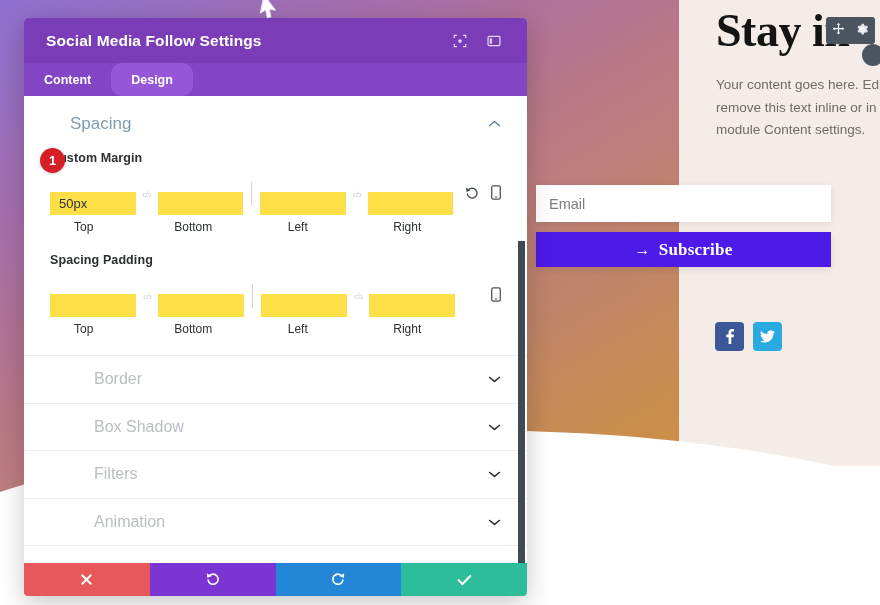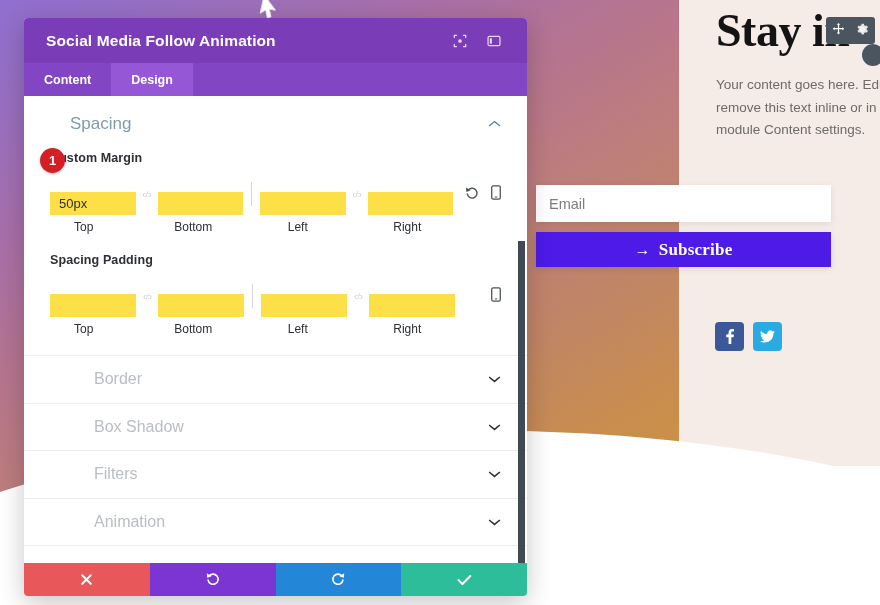--- a/index.html
+++ b/index.html
@@ -85,21 +85,21 @@
   }
   .modal-title{color:#ffffff;font-size:15.5px;font-weight:700;flex:1;letter-spacing:.1px;}
   .hdr-ico{width:22px;height:22px;margin-left:12px;display:flex;align-items:center;justify-content:center;color:#e7d6f5;}
 
   .tab-bar{height:33px;background:#8245c4;display:flex;flex:none;}
   .tab{
     display:flex;align-items:center;justify-content:center;
     padding:0 20px;font-size:12.5px;font-weight:700;color:#ffffff;
     height:100%;box-sizing:border-box;
   }
-  .tab.active{background:#9657d6;}
+  .tab.active{background:#9657d6;border-radius:11px;}
 
   .panel-body{
     flex:1;background:#ffffff;overflow:hidden;position:relative;
   }
 
   .section-open{padding:0 26px;}
   .section-head{
     display:flex;align-items:center;height:55px;margin-left:20px;
   }
   .section-head .sh-title{flex:1;font-size:17px;color:#7e9cb0;font-weight:400;}
@@ -206,21 +206,21 @@
         <path fill="#ffffff" d="M14.4 9.2l-1.2-.7c.05-.33.08-.66.08-1s-.03-.67-.08-1l1.2-.7a.5.5 0 0 0 .2-.63l-1-1.73a.5.5 0 0 0-.62-.2l-1.28.5a5.4 5.4 0 0 0-1.72-1l-.2-1.36a.5.5 0 0 0-.5-.38h-2a.5.5 0 0 0-.5.38l-.2 1.36a5.4 5.4 0 0 0-1.72 1l-1.28-.5a.5.5 0 0 0-.62.2l-1 1.73a.5.5 0 0 0 .2.63l1.2.7c-.05.33-.08.66-.08 1s.03.67.08 1l-1.2.7a.5.5 0 0 0-.2.63l1 1.73a.5.5 0 0 0 .62.2l1.28-.5c.5.43 1.08.77 1.72 1l.2 1.36a.5.5 0 0 0 .5.38h2a.5.5 0 0 0 .5-.38l.2-1.36a5.4 5.4 0 0 0 1.72-1l1.28.5a.5.5 0 0 0 .62-.2l1-1.73a.5.5 0 0 0-.2-.63z" opacity=".85"></path>
       </svg>
     </span>
   </div>
   <div class="module-toolbar-nub"></div>
 </div>
 
 <div id="settings-modal">
 
   <div class="modal-header">
-    <div class="modal-title">Social Media Follow Animation</div>
+    <div class="modal-title">Social Media Follow Settings</div>
     <div class="hdr-ico">
       <svg width="14" height="14" viewBox="0 0 16 16">
         <path fill="none" stroke="#e7d6f5" stroke-width="1.4" d="M1.5 4.5v-3h3M11.5 1.5h3v3M14.5 11.5v3h-3M4.5 14.5h-3v-3"></path>
         <circle cx="8" cy="8" r="2.1" fill="#e7d6f5"></circle>
       </svg>
     </div>
     <div class="hdr-ico">
       <svg width="14" height="14" viewBox="0 0 16 16">
         <rect x="1.2" y="2.8" width="13.6" height="10.4" rx="1.4" fill="none" stroke="#e7d6f5" stroke-width="1.4"></rect>
         <rect x="3.2" y="4.9" width="2.4" height="6.2" fill="#e7d6f5"></rect>

